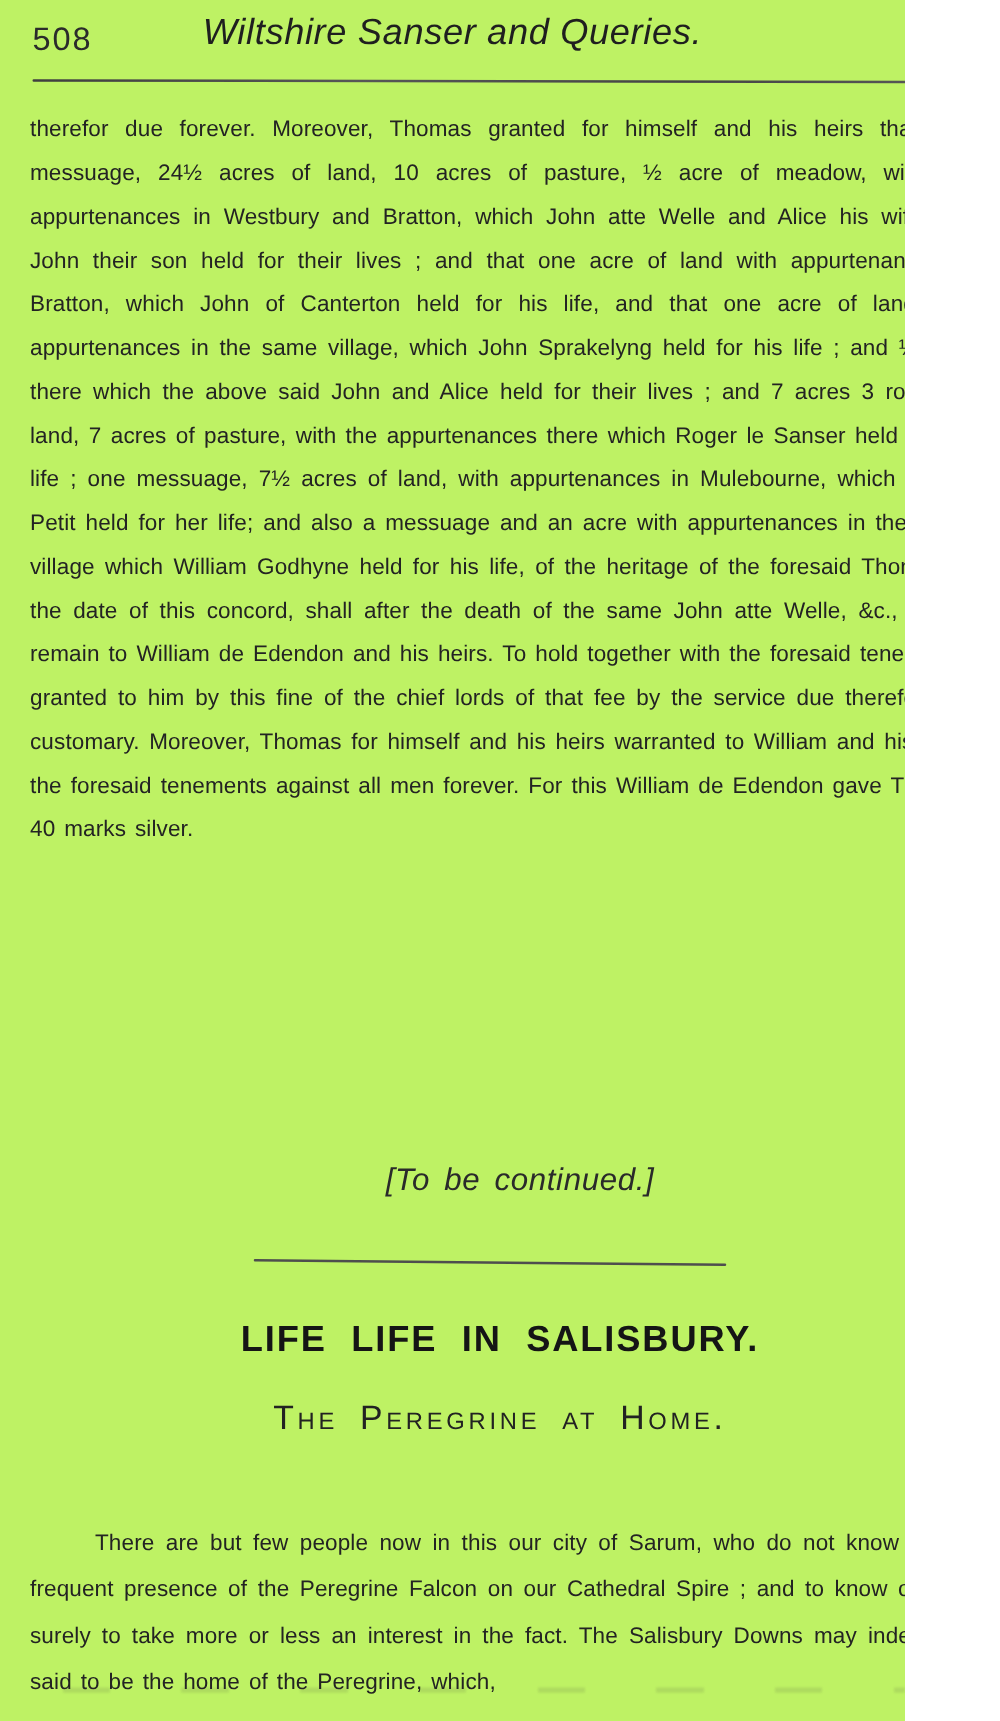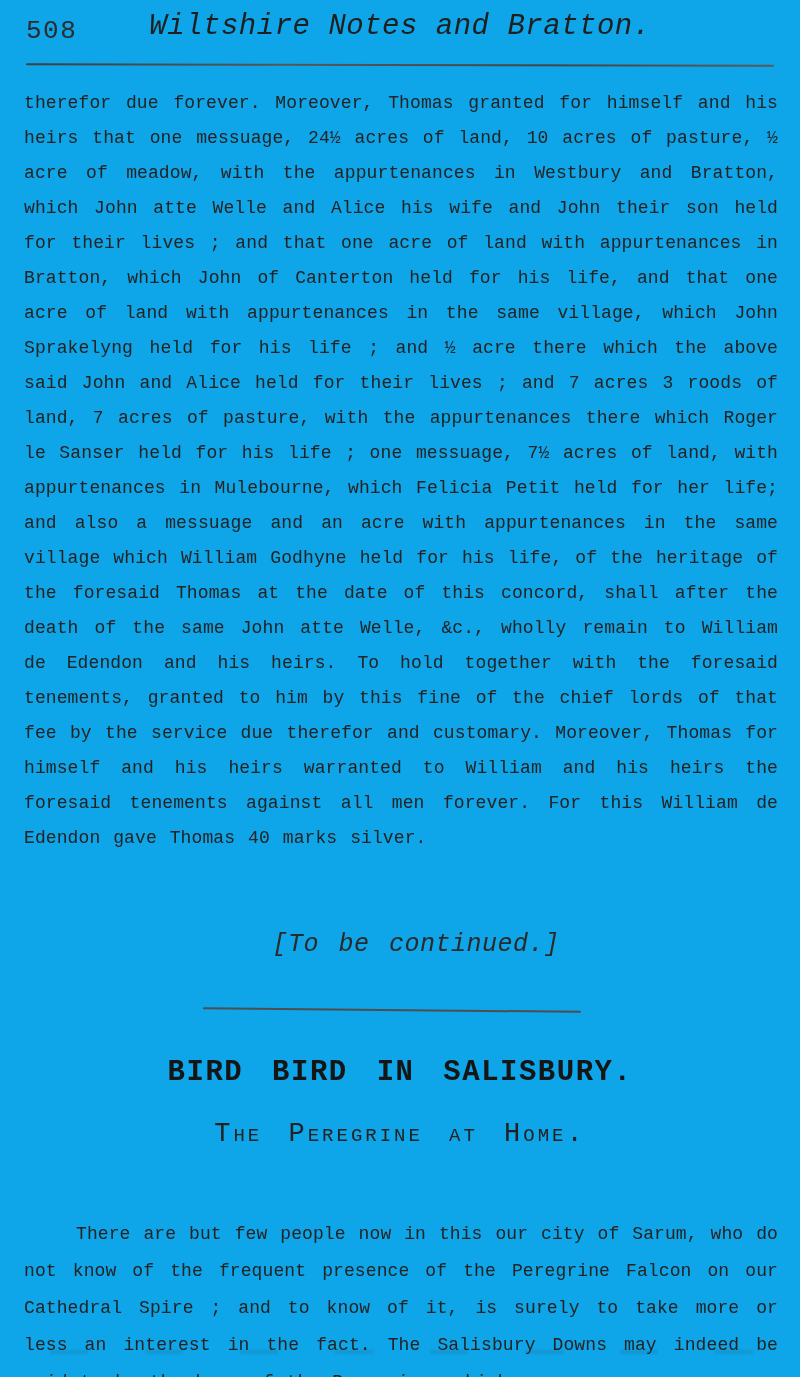--- a/index.html
+++ b/index.html
@@ -2,25 +2,25 @@
 <html><head>
 <meta charset="utf-8">
 <style>
   html, body {
     margin: 0;
     padding: 0;
     background: #ffffff;
   }
   .page {
     position: relative;
-    width: 800px;
+    width: 724px;
     height: 1377px;
-    background: #0ea5e9;
+    background: #bef264;
     overflow: hidden;
-    font-family: Liberation Mono, monospace;
+    font-family: Liberation Sans, sans-serif;
     color: #242424;
   }
   
   .header {
     position: absolute;
     top: 8px;
     left: 24px;
     right: 24px;
     height: 46px;
   }
@@ -143,32 +143,32 @@
     filter: blur(1px);
   }
 </style>
 </head>
 <body>
 
 <div class="page">
 
   <header class="header">
     <span class="page-number">508</span>
-    <span class="journal-title">Wiltshire Notes and Bratton.</span>
+    <span class="journal-title">Wiltshire Sanser and Queries.</span>
   </header>
 
   <div class="header-rule"></div>
 
   <p class="body-text body-continued">therefor due forever.  Moreover, Thomas granted for himself and his heirs that one messuage, 24½ acres of land, 10 acres of pasture, ½ acre of meadow, with the appurtenances in Westbury and Bratton, which John atte Welle and Alice his wife and John their son held for their lives&nbsp;; and that one acre of land with appurtenances in Bratton, which John of Canterton held for his life, and that one acre of land with appurtenances in the same village, which John Sprakelyng held for his life&nbsp;; and ½ acre there which the above said John and Alice held for their lives&nbsp;; and 7 acres 3 roods of land, 7 acres of pasture, with the appurtenances there which Roger le Sanser held for his life&nbsp;; one messuage, 7½ acres of land, with appurtenances in Mulebourne, which Felicia Petit held for her life; and also a messuage and an acre with appurtenances in the same village which William Godhyne held for his life, of the heritage of the foresaid Thomas at the date of this concord, shall after the death of the same John atte Welle, &amp;c., wholly remain to William de Edendon and his heirs.  To hold together with the foresaid tenements, granted to him by this fine of the chief lords of that fee by the service due therefor and customary.  Moreover, Thomas for himself and his heirs warranted to William and his heirs the foresaid tenements against all men forever.  For this William de Edendon gave Thomas 40 marks silver.</p>
 
   <p class="continuation-note">[To be continued.]</p>
 
   <div class="section-rule"></div>
 
-  <h1 class="article-title">BIRD BIRD IN SALISBURY.</h1>
+  <h1 class="article-title">LIFE LIFE IN SALISBURY.</h1>
 
   <h2 class="article-subtitle">The Peregrine at Home.</h2>
 
   <p class="body-text body-new">There are but few people now in this our city of Sarum, who do not know of the frequent presence of the Peregrine Falcon on our Cathedral Spire&nbsp;; and to know of it, is surely to take more or less an interest in the fact.  The Salisbury Downs may indeed be said to be the home of the Peregrine, which,</p>
 
   <div class="scan-artifact"></div>
 
 </div>
 
 </body></html>

